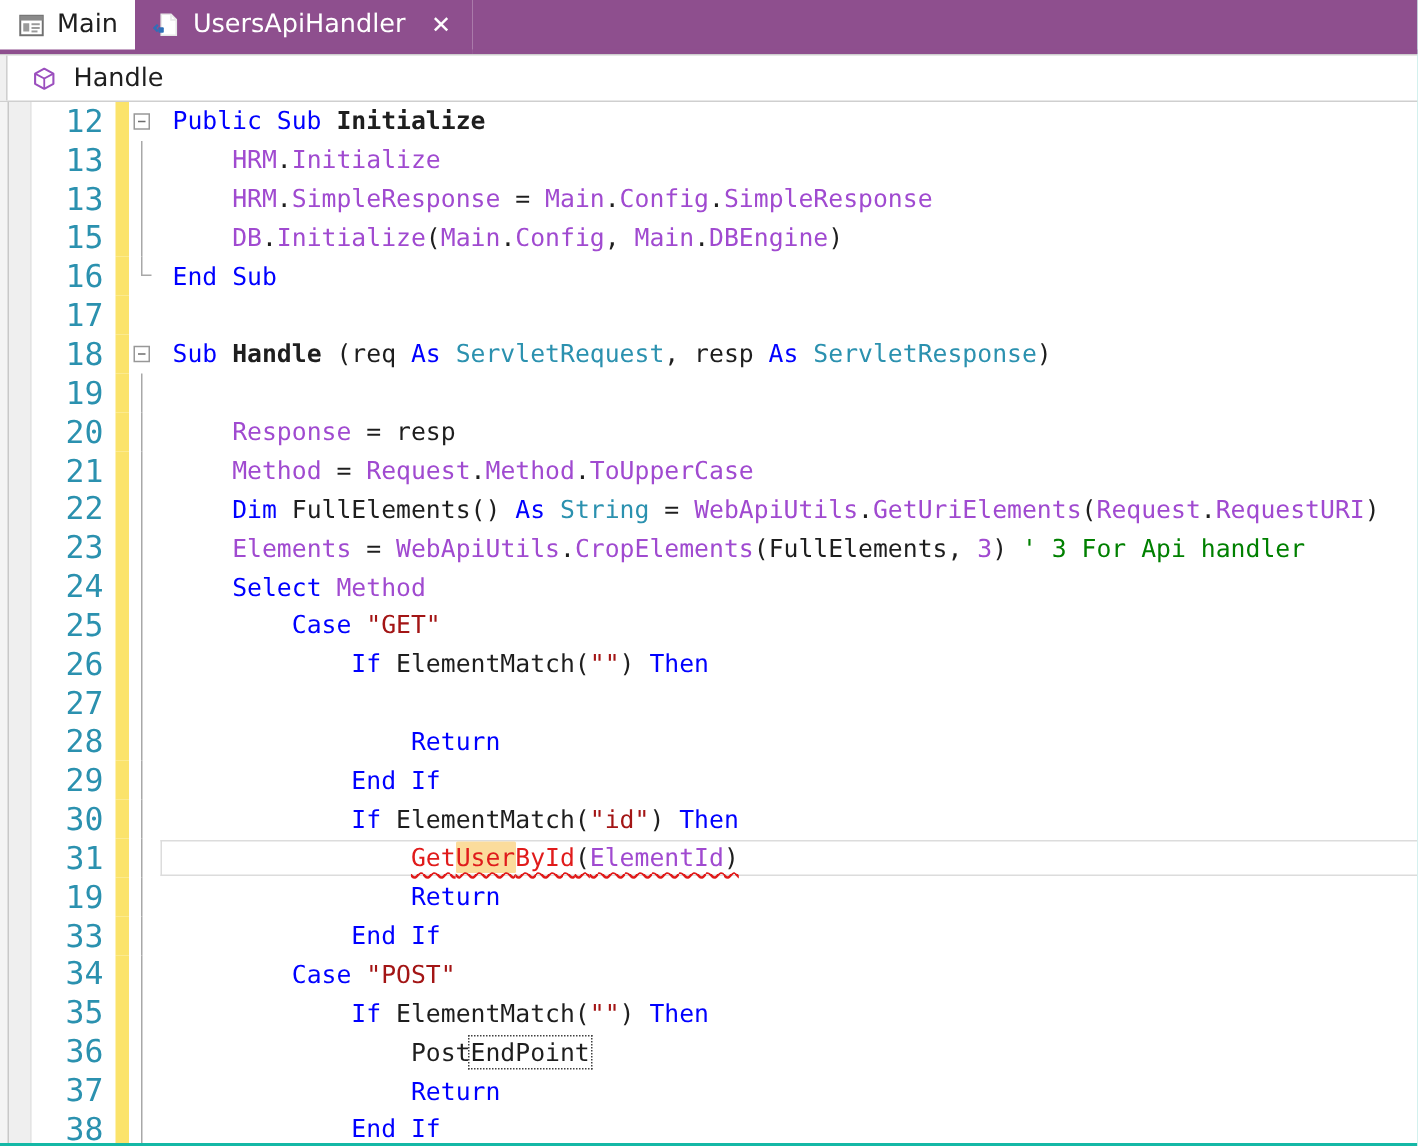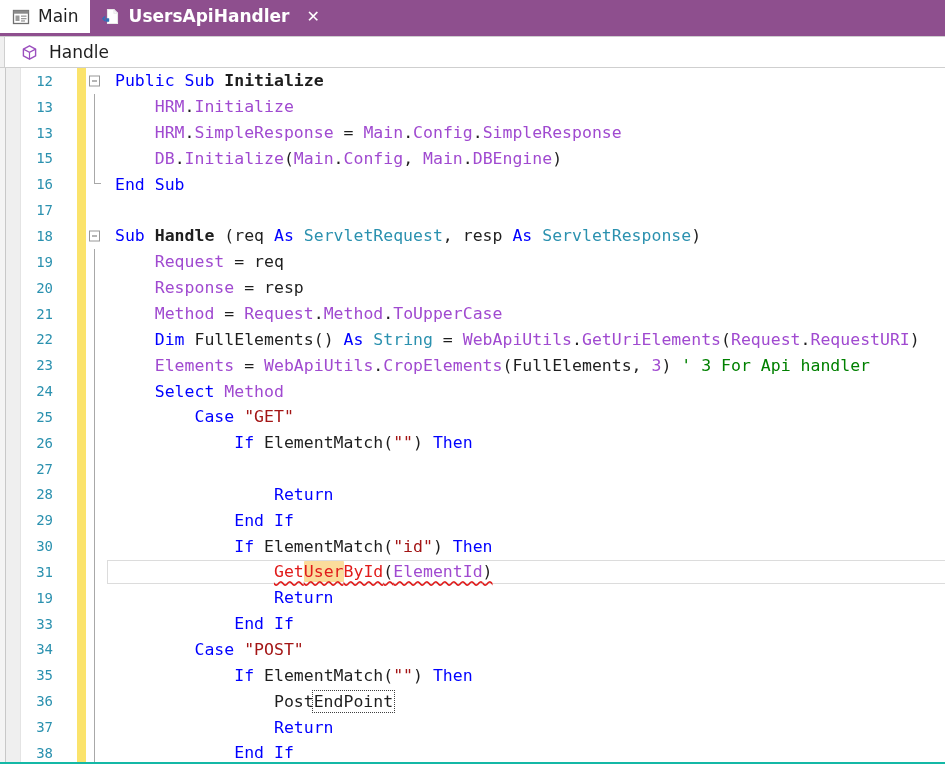--- a/index.html
+++ b/index.html
@@ -53,21 +53,20 @@
   }
   .tab.inactive {
     background: #ffffff;
     color: #1e1e1e;
     border-bottom: 3px solid #8e4f8e;
   }
   .tab.active {
     background: #8e4f8e;
     color: #ffffff;
     border-bottom: 3px solid #8e4f8e;
-    font-weight: bold;
   }
   .tab-label { white-space: nowrap; line-height: 1; }
 
   .tab-close {
     font-size: 16px;
     line-height: 1;
     color: #ffffff;
     margin-left: 6px;
     padding: 2px 3px;
     cursor: pointer;
@@ -144,25 +143,25 @@
     align-items: center;
     white-space: pre;
     font-family: "DejaVu Sans Mono", monospace;
     font-size: 16.5px;
   }
 
   .lineno {
     width: 56px;
     flex: 0 0 auto;
     text-align: right;
-    padding-right: 24px;
+    padding-right: 8px;
     box-sizing: border-box;
     color: #2b91af;
     font-family: "DejaVu Sans Mono", monospace;
-    font-size: 14px;
+    font-size: 21px;
     user-select: none;
   }
 
   .changebar {
     width: 9px;
     flex: 0 0 auto;
     background: #fbe36b;
     align-self: stretch;
   }
 
@@ -377,21 +376,20 @@
         <span class="lineno">18</span>
         <span class="changebar"></span>
         <span class="foldcol"><span class="fold-box"></span></span>
         <span class="code"><span class="kw">Sub</span> <span class="bold">Handle</span> (req <span class="kw">As</span> <span class="type">ServletRequest</span>, resp <span class="kw">As</span> <span class="type">ServletResponse</span>)</span>
       </div>
 
       <div class="line">
         <span class="lineno">19</span>
         <span class="changebar"></span>
         <span class="foldcol"><span class="fold-line"></span></span>
-        <span class="code">    <span class="mem">Request</span> = req</span>
       </div>
 
       <div class="line">
         <span class="lineno">20</span>
         <span class="changebar"></span>
         <span class="foldcol"><span class="fold-line"></span></span>
         <span class="code">    <span class="mem">Response</span> = resp</span>
       </div>
 
       <div class="line">

